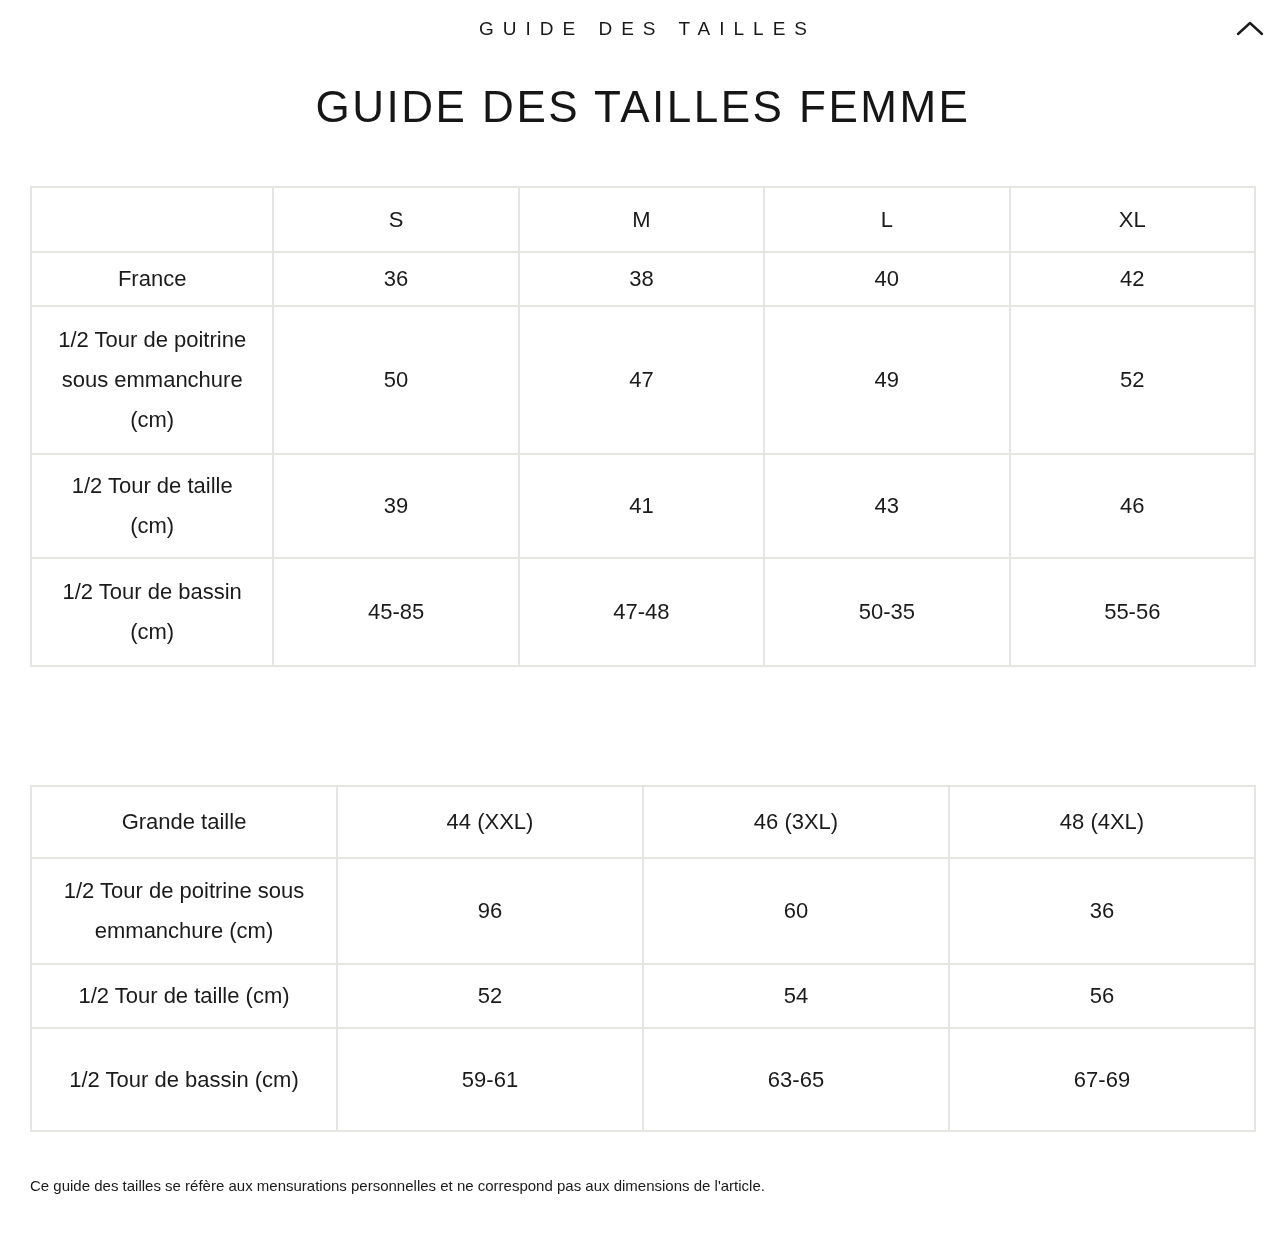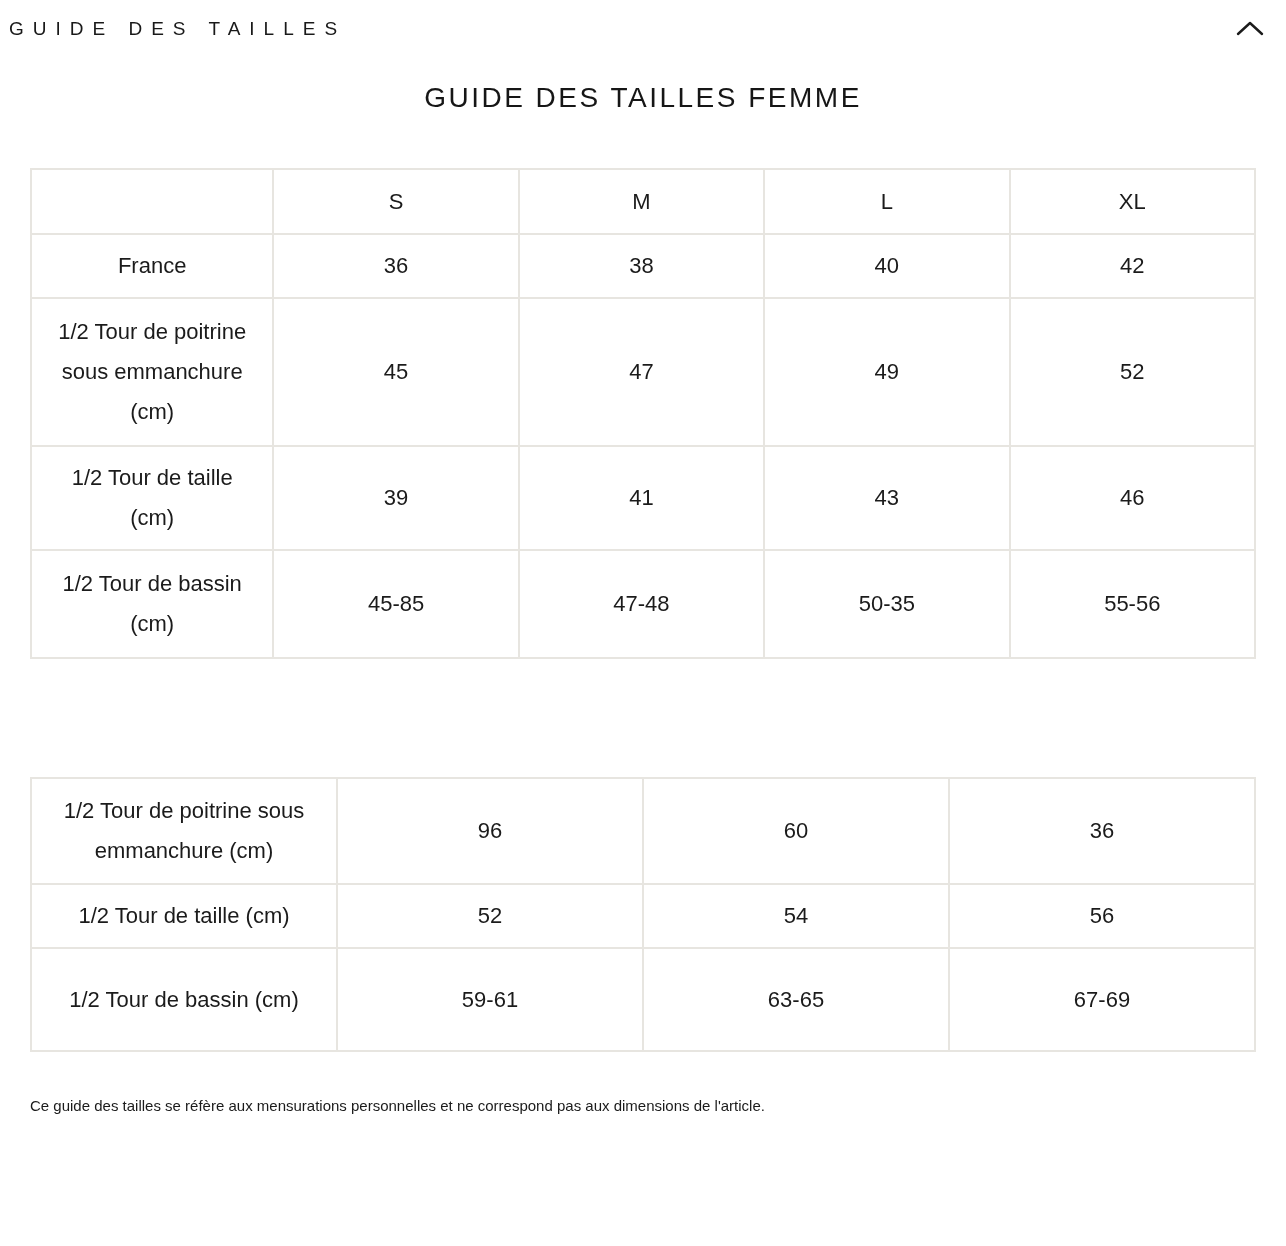--- a/index.html
+++ b/index.html
@@ -16,21 +16,21 @@
     overflow: hidden;
   }
 
   
   .topbar {
     position: relative;
     height: 28px;
     padding-top: 18px;
   }
   .topbar-title {
-    text-align: left;
+    text-align: center;
     font-size: 19px;
     font-weight: 400;
     letter-spacing: 9px;
     color: #191919;
     text-indent: 9px; 
   }
   .collapse-btn {
     position: absolute;
     right: 18px;
     top: 14px;
@@ -42,21 +42,21 @@
     cursor: pointer;
     display: flex;
     align-items: center;
     justify-content: center;
   }
 
   
   .page-title {
     margin: 36px 0 0 0;
     text-align: center;
-    font-size: 28px;
+    font-size: 44px;
     font-weight: 400;
     letter-spacing: 2.5px;
     color: #161616;
   }
 
   
   table.size-table {
     border-collapse: collapse;
     table-layout: fixed;
     width: 1226px;
@@ -72,21 +72,21 @@
     vertical-align: middle;
     font-weight: 400;
     padding: 0 16px;
     overflow: hidden;
   }
 
   #table-standard { margin-top: 54px; }
   #table-standard col.c-label { width: 19.8%; }
   #table-standard col.c-size  { width: 20.05%; }
   #table-standard tr.r-head    { height: 65px; }
-  #table-standard tr.r-france  { height: 64px; }
+  #table-standard tr.r-france  { height: 54px; }
   #table-standard tr.r-chest   { height: 148px; }
   #table-standard tr.r-waist   { height: 104px; }
   #table-standard tr.r-hip     { height: 108px; }
 
   #table-plus { margin-top: 118px; }
   #table-plus col { width: 25%; }
   #table-plus tr.r-head  { height: 72px; }
   #table-plus tr.r-chest { height: 106px; }
   #table-plus tr.r-waist { height: 64px; }
   #table-plus tr.r-hip   { height: 103px; }
@@ -134,21 +134,21 @@
     </tr>
     <tr class="r-france">
       <th>France</th>
       <td>36</td>
       <td>38</td>
       <td>40</td>
       <td>42</td>
     </tr>
     <tr class="r-chest">
       <th>1/2 Tour de poitrine sous emmanchure (cm)</th>
-      <td>45</td>
+      <td>50</td>
       <td>47</td>
       <td>49</td>
       <td>52</td>
     </tr>
     <tr class="r-waist">
       <th>1/2 Tour de taille (cm)</th>
       <td>39</td>
       <td>41</td>
       <td>43</td>
       <td>46</td>
@@ -164,20 +164,26 @@
 </table>
 
 <table class="size-table" id="table-plus">
   <colgroup>
     <col>
       <col>
       <col>
       <col>
   </colgroup>
   <tbody>
+    <tr class="r-head">
+      <th>Grande taille</th>
+      <th>44 (XXL)</th>
+      <th>46 (3XL)</th>
+      <th>48 (4XL)</th>
+    </tr>
     <tr class="r-chest">
       <th>1/2 Tour de poitrine sous emmanchure (cm)</th>
       <td>96</td>
       <td>60</td>
       <td>36</td>
     </tr>
     <tr class="r-waist">
       <th>1/2 Tour de taille (cm)</th>
       <td>52</td>
       <td>54</td>

